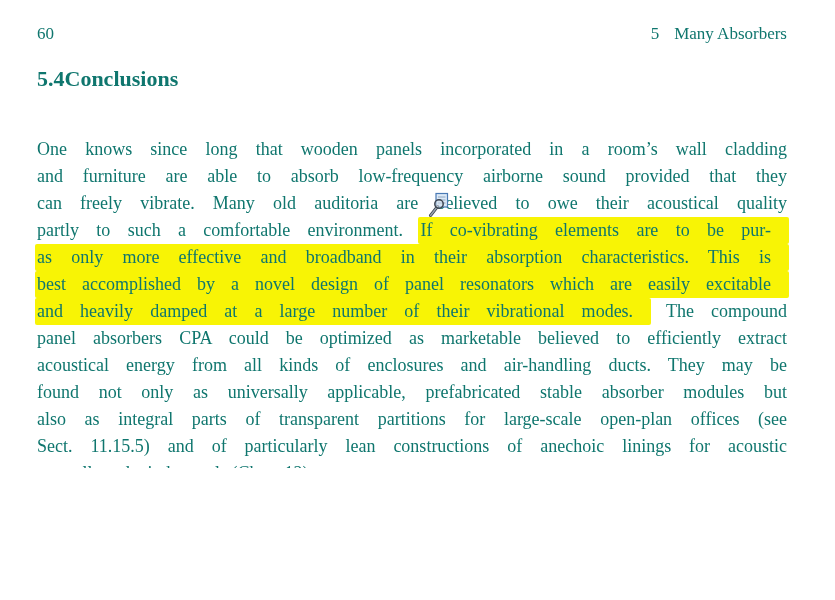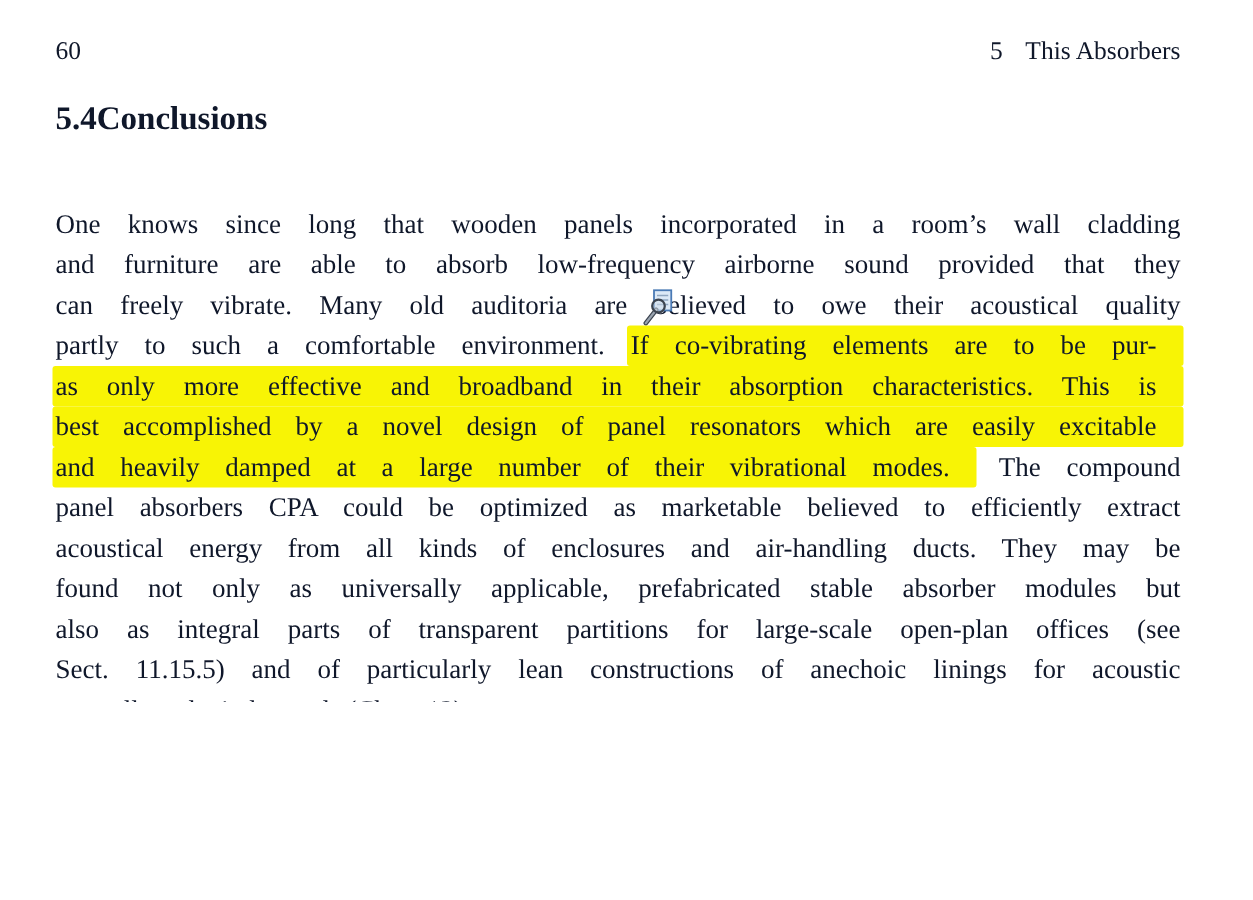--- a/index.html
+++ b/index.html
@@ -6,21 +6,21 @@
     margin: 0;
     padding: 0;
     background: #ffffff;
   }
   .page {
     position: relative;
     width: 835px;
     height: 468px;
     background: #ffffff;
     font-family: "Liberation Serif", "DejaVu Serif", serif;
-    color: #0f172a;
+    color: #0f766e;
     overflow: hidden;
   }
   .running-header {
     position: absolute;
     top: 24px;
     left: 37px;
     right: 48px;
     display: flex;
     justify-content: space-between;
     font-size: 17px;
@@ -74,21 +74,21 @@
 </style>
 </head>
 <body>
 
 <div class="page">
 
   <div class="running-header">
     <span>60</span>
     <span class="right">
       <span>5</span>
-      <span>This Absorbers</span>
+      <span>Many Absorbers</span>
     </span>
   </div>
 
   <div class="section-heading">
     <span>5.4</span>
     <span>Conclusions</span>
   </div>
 
   <div class="paragraph">
       <div class="line just"><span class="seg">One knows since long that wooden panels incorporated in a room’s wall cladding</span></div>

